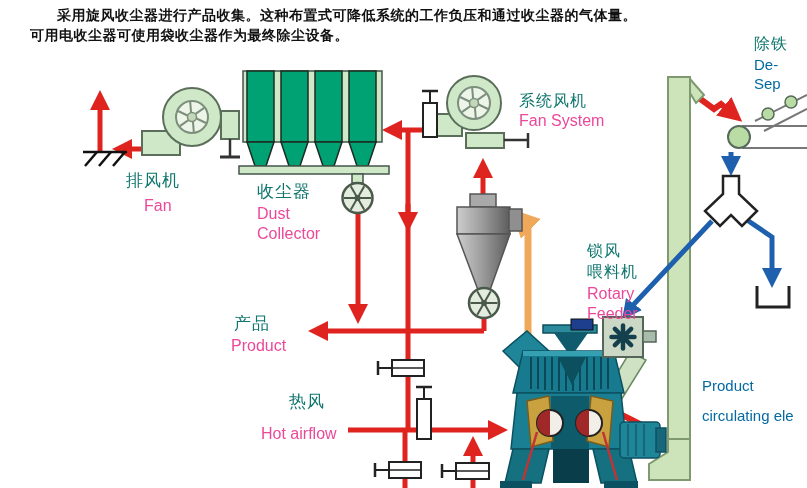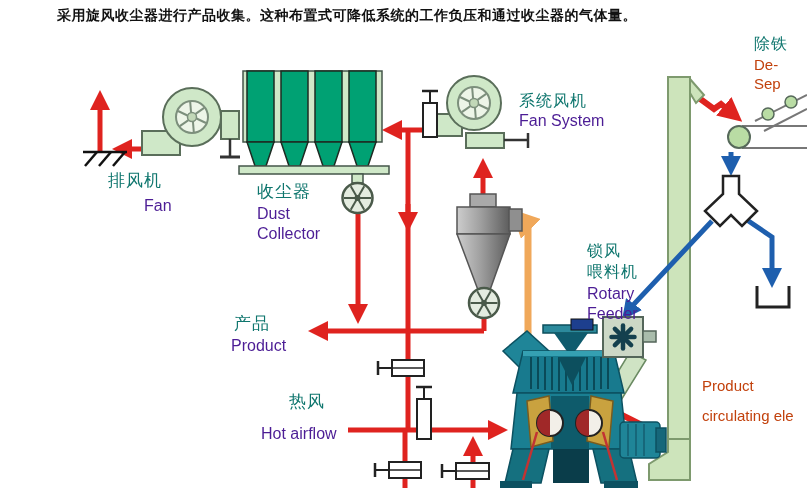--- a/index.html
+++ b/index.html
@@ -5,22 +5,22 @@
   html,body{margin:0;padding:0;background:#fff;}
   #stage{
     position:relative;width:807px;height:488px;background:#ffffff;
     font-family:"Liberation Sans","DejaVu Sans",sans-serif;overflow:hidden;
   }
   #stage svg{position:absolute;left:0;top:0;}
   .lbl{position:absolute;white-space:nowrap;color:#0f766e;line-height:1;}
   .intro{font-weight:bold;font-size:14px;letter-spacing:.5px;color:#111;}
   .cn{font-size:17px;letter-spacing:1px;}
   .cn-s{font-size:16px;letter-spacing:1px;}
-  .en{font-size:16px;color:#4c1d95;}
-  .en-s{font-size:15px;color:#c2410c;}
+  .en{font-size:16px;color:#ec4899;}
+  .en-s{font-size:15px;color:#0369a1;}
 </style>
 </head>
 <body>
 
 <div id="stage">
 
 <svg width="807" height="488" viewBox="0 0 807 488">
   <defs>
     <marker id="mr" markerWidth="4" markerHeight="4" refX="2" refY="2" orient="auto">
       <path d="M0,0 L4,2 L0,4 Z" fill="#df231f"></path>
@@ -235,22 +235,23 @@
   </g>
 
   <g>
     <rect x="603" y="317" width="40" height="40" fill="#ccd8c6" stroke="#54665a" stroke-width="2"></rect>
     <use href="#starwheel" transform="translate(623,337)"></use>
     <rect x="643" y="331" width="13" height="11" fill="#a9bcab" stroke="#54665a" stroke-width="1.5"></rect>
   </g>
 </svg>
 
 <div class="lbl intro" style="left:57px;top:8px">采用旋风收尘器进行产品收集。这种布置式可降低系统的工作负压和通过收尘器的气体量。</div>
-
-<div class="lbl cn" style="left:108px;top:172px">排风机</div>
+<div class="lbl intro" style="left:30px;top:28px">可用电收尘器可使用袋收尘器作为最终除尘设备。</div>
+
+<div class="lbl cn" style="left:126px;top:172px">排风机</div>
 <div class="lbl en" style="left:144px;top:198px">Fan</div>
 
 <div class="lbl cn" style="left:257px;top:183px">收尘器</div>
 <div class="lbl en" style="left:257px;top:206px">Dust</div>
 <div class="lbl en" style="left:257px;top:226px">Collector</div>
 
 <div class="lbl cn-s" style="left:519px;top:93px">系统风机</div>
 <div class="lbl en" style="left:519px;top:113px">Fan System</div>
 
 <div class="lbl cn" style="left:234px;top:315px">产品</div>

